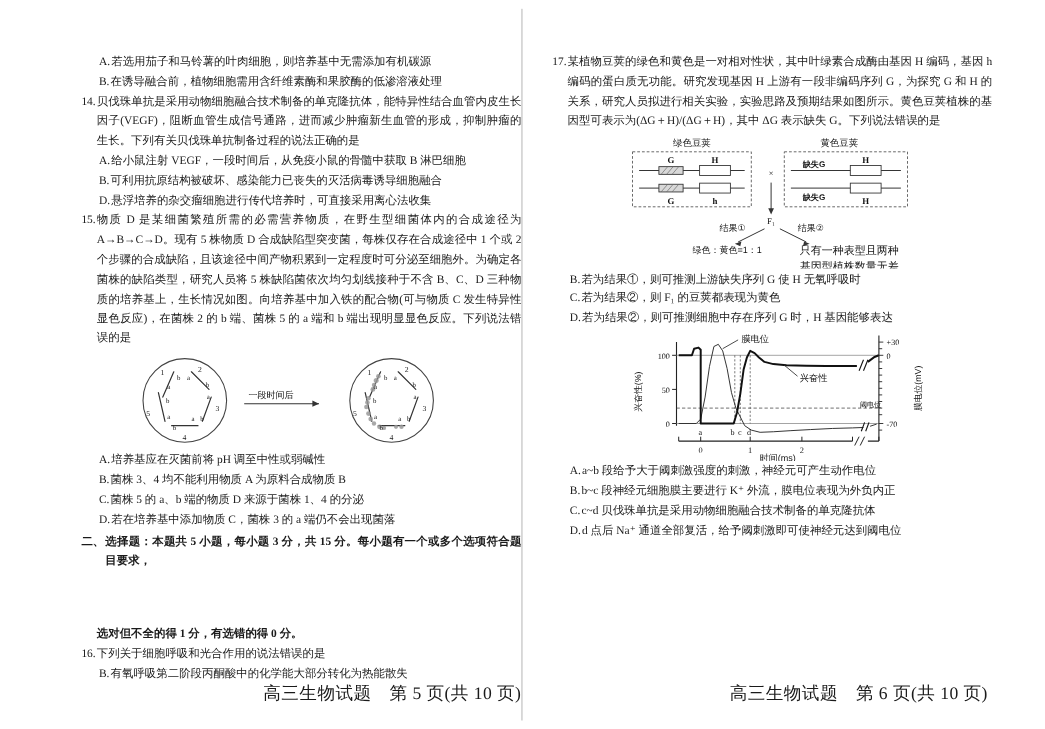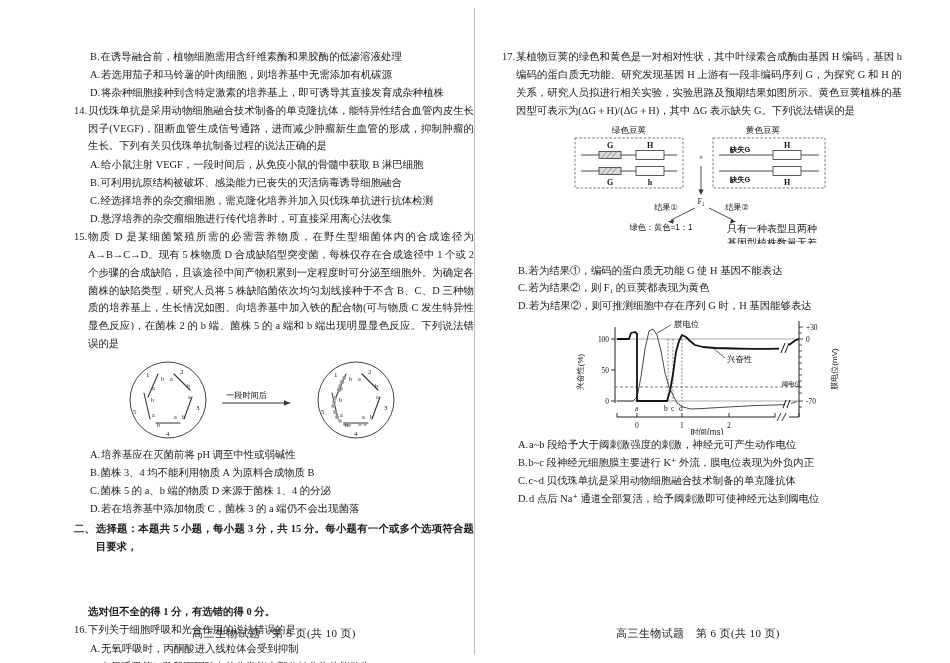--- a/index.html
+++ b/index.html
@@ -80,40 +80,40 @@
     font-weight: bold;
     padding-left: 14px;
     margin-top: 48px;
   }
 
   
   .footer {
     position: absolute;
     bottom: 22px;
     width: 400px;
-    text-align: center;
-    font-size: 11px;
+    text-align: right;
+    font-size: 16px;
     letter-spacing: 0.4px;
   }
   .footer-left { left: 74px; }
   .footer-right { left: 498px; }
 
   
   .fig-dishes {
     position: relative;
     height: 86px;
     margin: 4px 0 3px 0;
   }
   .fig-dishes svg { display: block; margin: 0 auto; }
 
   
   .fig-genetics {
     position: relative;
     height: 122px;
-    margin: 2px 0 18px 0;
+    margin: 2px 0 2px 0;
   }
   .fig-genetics svg { display: block; margin: 0 auto; }
 
   
   .fig-chart {
     position: relative;
     height: 118px;
     margin: 2px 0 1px 0;
   }
   .fig-chart svg { display: block; margin: 0 auto; }
@@ -129,43 +129,37 @@
 <body>
 
 <div class="page">
 
   <div class="gutter"></div>
 
   <div class="col col-left">
 
     <div>
       <div class="opt">
+        <span class="lab">A.</span><span>若选用茄子和马铃薯的叶肉细胞，则培养基中无需添加有机碳源</span>
+      </div>
+      <div class="opt">
         <span class="lab">B.</span><span>在诱导融合前，植物细胞需用含纤维素酶和果胶酶的低渗溶液处理</span>
-      </div>
-      <div class="opt">
-        <span class="lab">A.</span><span>若选用茄子和马铃薯的叶肉细胞，则培养基中无需添加有机碳源</span>
-      </div>
-      <div class="opt">
-        <span class="lab">D.</span><span>将杂种细胞接种到含特定激素的培养基上，即可诱导其直接发育成杂种植株</span>
       </div>
     </div>
 
     <div>
       <div class="q">
         <span class="q-num">14.</span>
         <span class="q-body">贝伐珠单抗是采用动物细胞融合技术制备的单克隆抗体，能特异性结合血管内皮生长因子(VEGF)，阻断血管生成信号通路，进而减少肿瘤新生血管的形成，抑制肿瘤的生长。下列有关贝伐珠单抗制备过程的说法正确的是</span>
       </div>
       <div class="opt">
         <span class="lab">A.</span><span>给小鼠注射 VEGF，一段时间后，从免疫小鼠的骨髓中获取 B 淋巴细胞</span>
       </div>
       <div class="opt">
         <span class="lab">B.</span><span>可利用抗原结构被破坏、感染能力已丧失的灭活病毒诱导细胞融合</span>
-      </div>
-      <div class="opt">
-        <span class="lab">C.</span><span>经选择培养的杂交瘤细胞，需克隆化培养并加入贝伐珠单抗进行抗体检测</span>
       </div>
       <div class="opt">
         <span class="lab">D.</span><span>悬浮培养的杂交瘤细胞进行传代培养时，可直接采用离心法收集</span>
       </div>
     </div>
 
     <div>
       <div class="q">
         <span class="q-num">15.</span>
         <span class="q-body">物质 D 是某细菌繁殖所需的必需营养物质，在野生型细菌体内的合成途径为 A→B→C→D。现有 5 株物质 D 合成缺陷型突变菌，每株仅存在合成途径中 1 个或 2 个步骤的合成缺陷，且该途径中间产物积累到一定程度时可分泌至细胞外。为确定各菌株的缺陷类型，研究人员将 5 株缺陷菌依次均匀划线接种于不含 B、C、D 三种物质的培养基上，生长情况如图。向培养基中加入铁的配合物(可与物质 C 发生特异性显色反应)，在菌株 2 的 b 端、菌株 5 的 a 端和 b 端出现明显显色反应。下列说法错误的是</span>
@@ -280,23 +274,20 @@
       </div>
       <div class="section-cont">选对但不全的得 1 分，有选错的得 0 分。</div>
     </div>
 
     <div>
       <div class="q">
         <span class="q-num">16.</span>
         <span class="q-body">下列关于细胞呼吸和光合作用的说法错误的是</span>
       </div>
       <div class="opt">
-        <span class="lab">A.</span><span>无氧呼吸时，丙酮酸进入线粒体会受到抑制</span>
-      </div>
-      <div class="opt">
         <span class="lab">B.</span><span>有氧呼吸第二阶段丙酮酸中的化学能大部分转化为热能散失</span>
       </div>
 
     </div>
   </div>
 
   <div class="footer footer-left">高三生物试题　第 5 页(共 10 页)</div>
 
   <div class="col col-right">
 
@@ -364,21 +355,21 @@
           <text class="svg-cn" x="200" y="88" font-size="8.2" text-anchor="middle" fill="#111">结果②</text>
 
           <text class="svg-cn" x="124" y="108" font-size="8.2" text-anchor="middle" fill="#111">绿色：黄色=1：1</text>
           <foreignObject x="190" y="100" width="94" height="36">
             <div xmlns="http://www.w3.org/1999/xhtml" style="font-family:'Liberation Sans','DejaVu Sans',sans-serif;font-size:10px;line-height:1.35;color:#111;">只有一种表型且两种基因型植株数量无差异</div>
           </foreignObject>
         </svg>
       </div>
 
       <div class="opt">
-        <span class="lab">B.</span><span>若为结果①，编码的蛋白质无功能 G 使 H 基因不能表达</span>
+        <span class="lab">B.</span><span>若为结果①，则可推测上游缺失序列 G 使 H 无氧呼吸时</span>
       </div>
       <div class="opt">
         <span class="lab">C.</span><span>若为结果②，则 F₁ 的豆荚都表现为黄色</span>
       </div>
       <div class="opt">
         <span class="lab">D.</span><span>若为结果②，则可推测细胞中存在序列 G 时，H 基因能够表达</span>
       </div>
     </div>
 
     <div>

